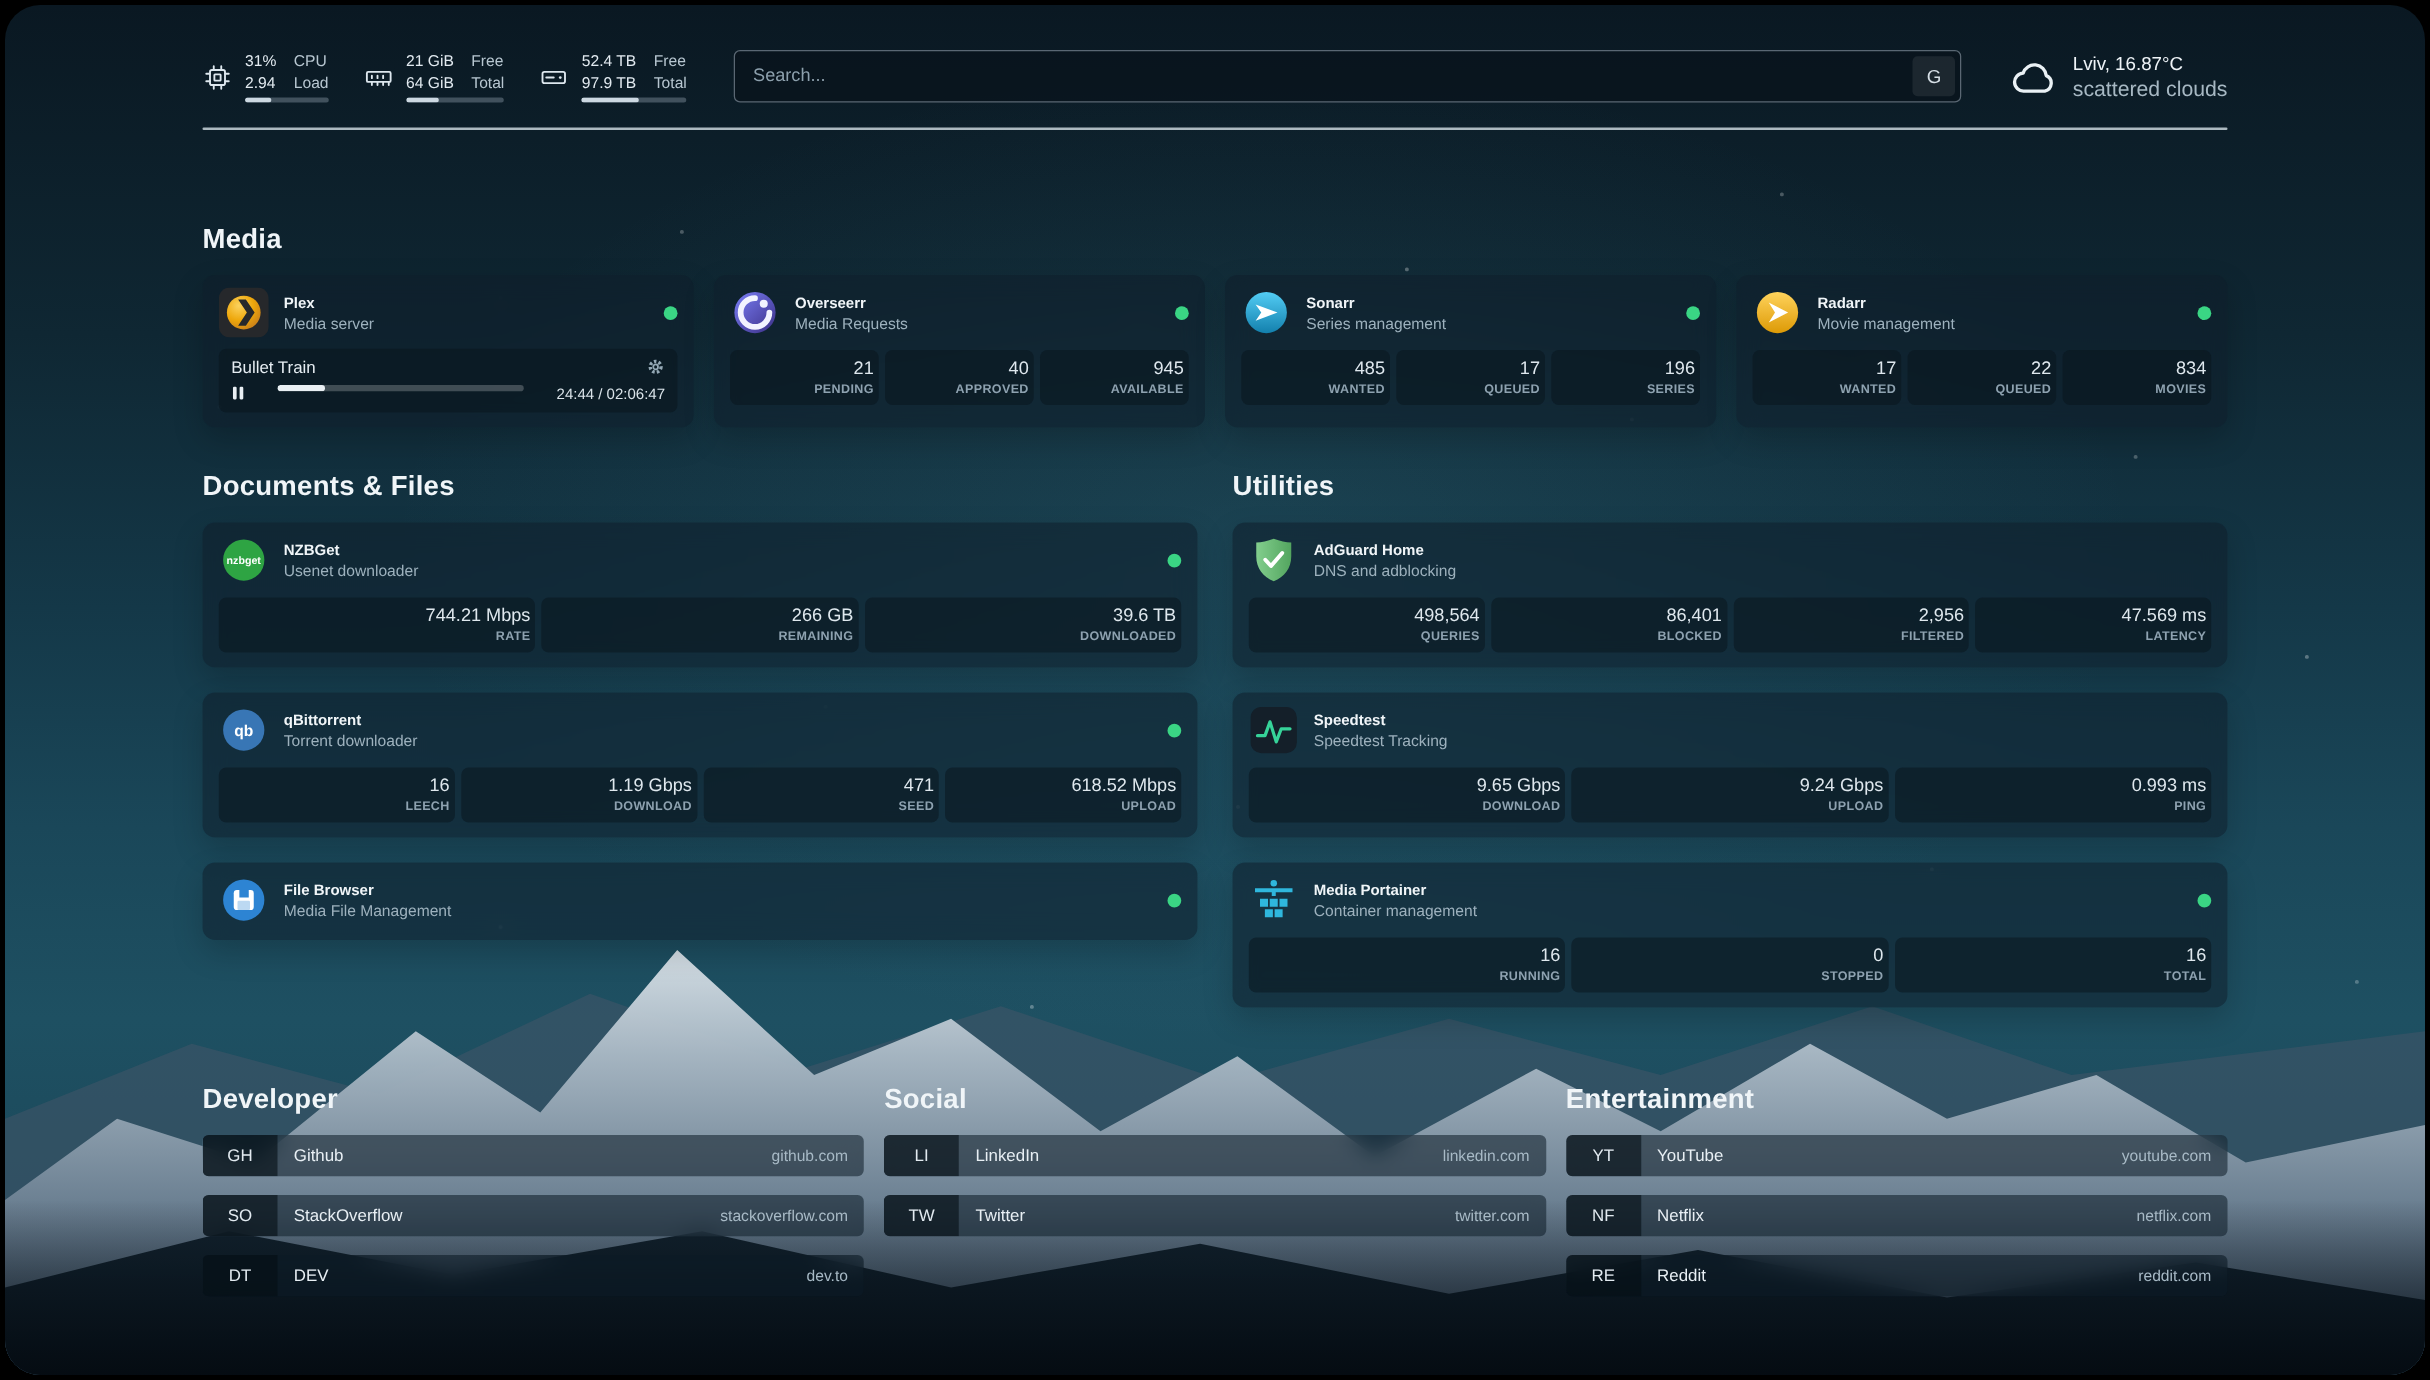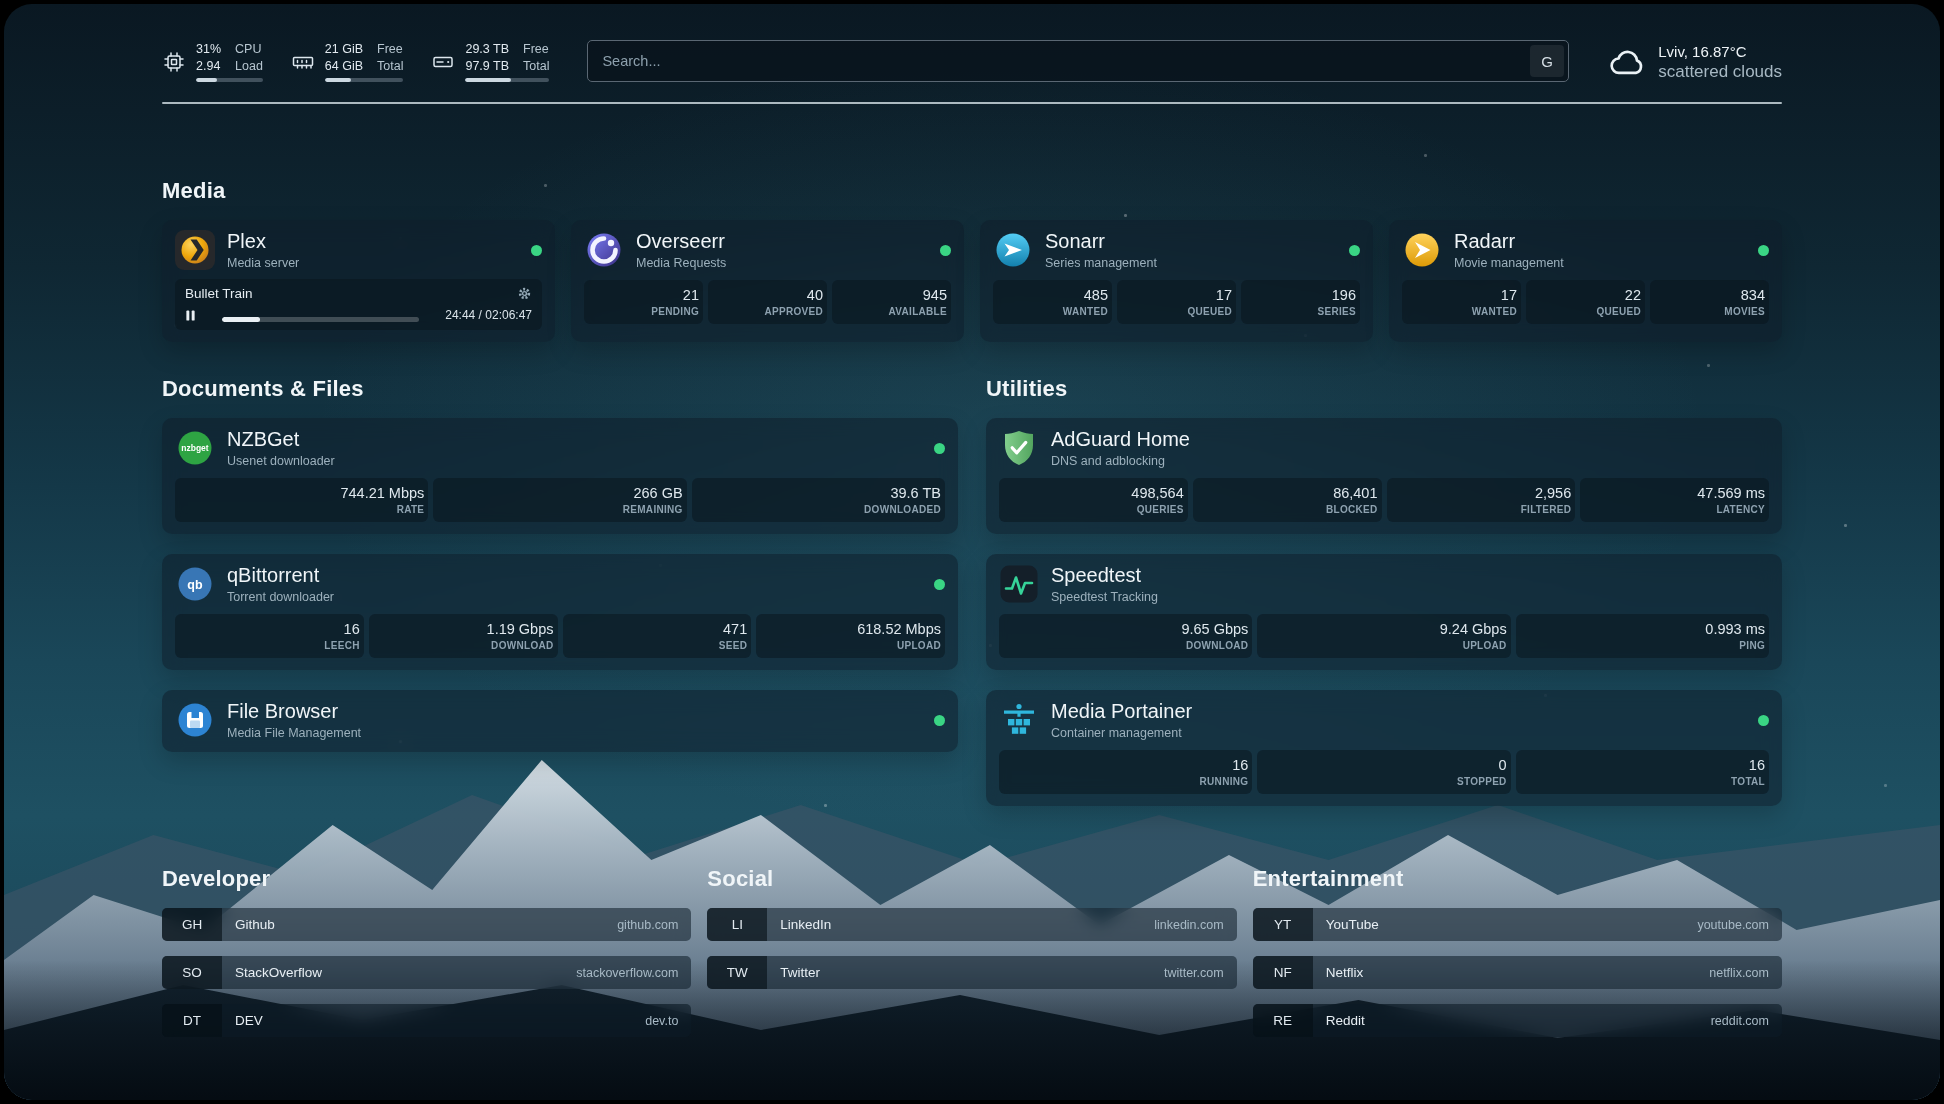--- a/index.html
+++ b/index.html
@@ -58,33 +58,33 @@
   .sec-title{font-size:22px;font-weight:700;color:#f0f5f8;margin:0 0 16px;letter-spacing:.01em}
   .sec-media{margin-top:74px}
   .grid4{display:grid;grid-template-columns:repeat(4,1fr);gap:16px}
   .two-col{display:grid;grid-template-columns:1fr 1fr;gap:28px;margin-top:34px;align-items:start}
   .stack{display:flex;flex-direction:column;gap:20px}
 
   
   .card{background:rgba(15,30,42,.55);border-radius:10px;padding:10px 13px 12px;backdrop-filter:blur(10px);box-shadow:0 10px 24px rgba(0,0,0,.18)}
   .card-head{display:flex;align-items:center;gap:12px}
   .svc-text{min-width:0}
-  .svc-name{font-size:20px;font-weight:400;color:#f0f5f8}
+  .svc-name{font-size:12px;font-weight:700;color:#f0f5f8}
   .svc-sub{font-size:12.5px;color:#9db1bd;margin-top:3px}
   .dot{width:11px;height:11px;border-radius:50%;margin-left:auto;flex:0 0 auto}
   .stats{display:flex;gap:5px;margin-top:10px}
   .stat{flex:1;background:rgba(8,19,28,.5);border-radius:6px;text-align:right;padding:7px 4px 7px}
   .stat-value{font-size:14.5px;color:#dfe8ee}
   .stat-label{font-size:10px;font-weight:700;color:#8ea2b0;margin-top:3px;letter-spacing:.03em}
 
   
   .player{background:rgba(8,19,28,.5);border-radius:6px;padding:7px 10px 8px;margin-top:9px}
   .player-top{display:flex;align-items:center;justify-content:space-between}
   .track{font-size:13.5px;color:#e6edf2}
-  .player-bottom{display:flex;align-items:flex-end;gap:26px;margin-top:7px}
+  .player-bottom{display:flex;align-items:flex-start;gap:26px;margin-top:7px}
   .pbar{flex:1;height:5px;border-radius:3px;background:rgba(255,255,255,.22);overflow:hidden}
   .pbar i{display:block;height:100%;background:#e9eff3;border-radius:3px}
   .ptime{font-size:12px;color:#dbe4ea}
   .gear,.pause{cursor:pointer}
 
   
   .bookmarks{display:grid;grid-template-columns:repeat(3,1fr);gap:16px;margin-top:60px;align-items:start}
   .bm{display:flex;align-items:center;height:33px;background:rgba(13,27,38,.55);border-radius:5px;overflow:hidden;margin-bottom:15px;backdrop-filter:blur(8px);cursor:pointer}
   .bm-abbr{width:60px;align-self:stretch;display:flex;align-items:center;justify-content:center;background:rgba(5,13,20,.6);color:#e2eaf0;font-size:13.5px}
   .bm-name{margin-left:13px;font-size:13.5px;color:#e8eff4}
@@ -167,21 +167,21 @@
             <span class="icon res-ic">
               <svg viewBox="0 0 24 24" width="24" height="24" fill="none" stroke="#dde7ee" stroke-width="1.5" stroke-linecap="round">
                 <rect x="3" y="7.5" width="18" height="9" rx="1.5"></rect>
                 <circle cx="17.2" cy="12" r="1.1" fill="#dde7ee" stroke="none"></circle>
                 <path d="M6 12h6"></path>
               </svg>
             </span>
             <div class="res-body">
               <div class="res-cols">
                 <div class="res-col">
-                  <span>29.3 TB</span>
+                  <span>52.4 TB</span>
                   <span>97.9 TB</span>
                 </div>
                 <div class="res-col res-labels">
                   <span>Free</span>
                   <span>Total</span>
                 </div>
               </div>
               <div class="res-bar">
                 <i style="width: 54%;"></i>
               </div>

